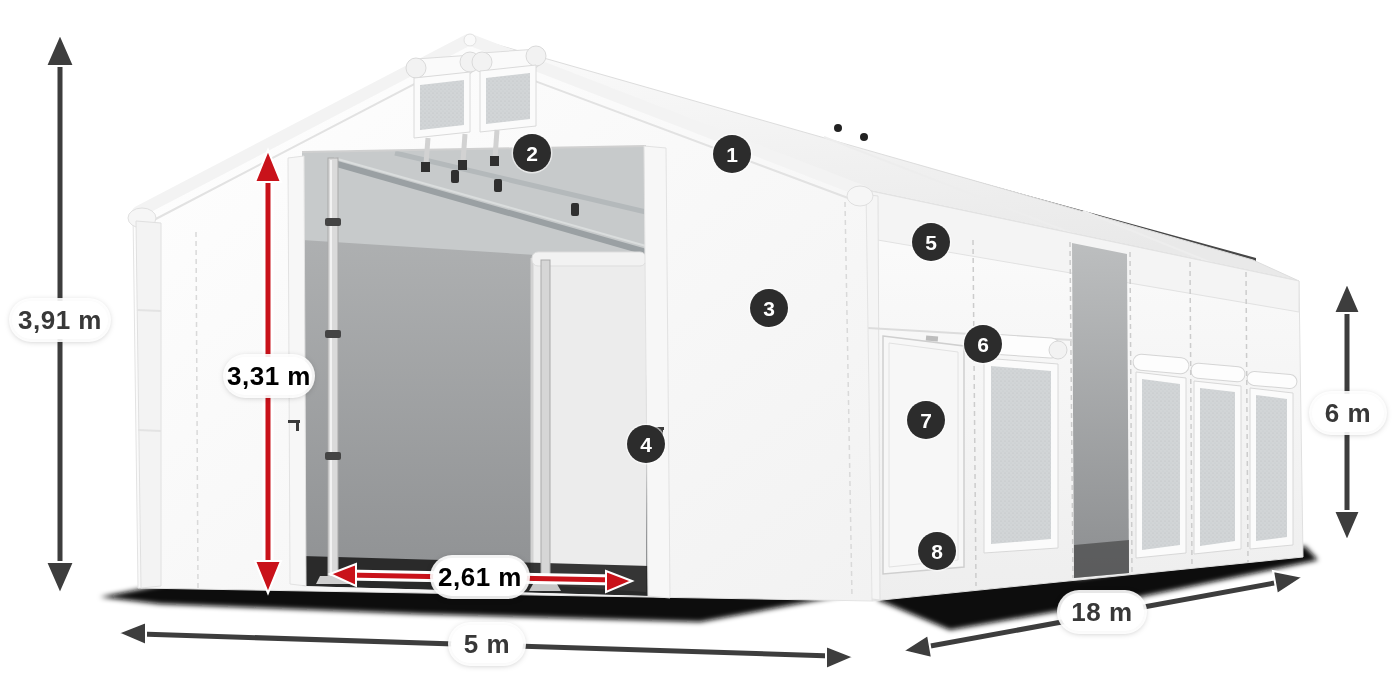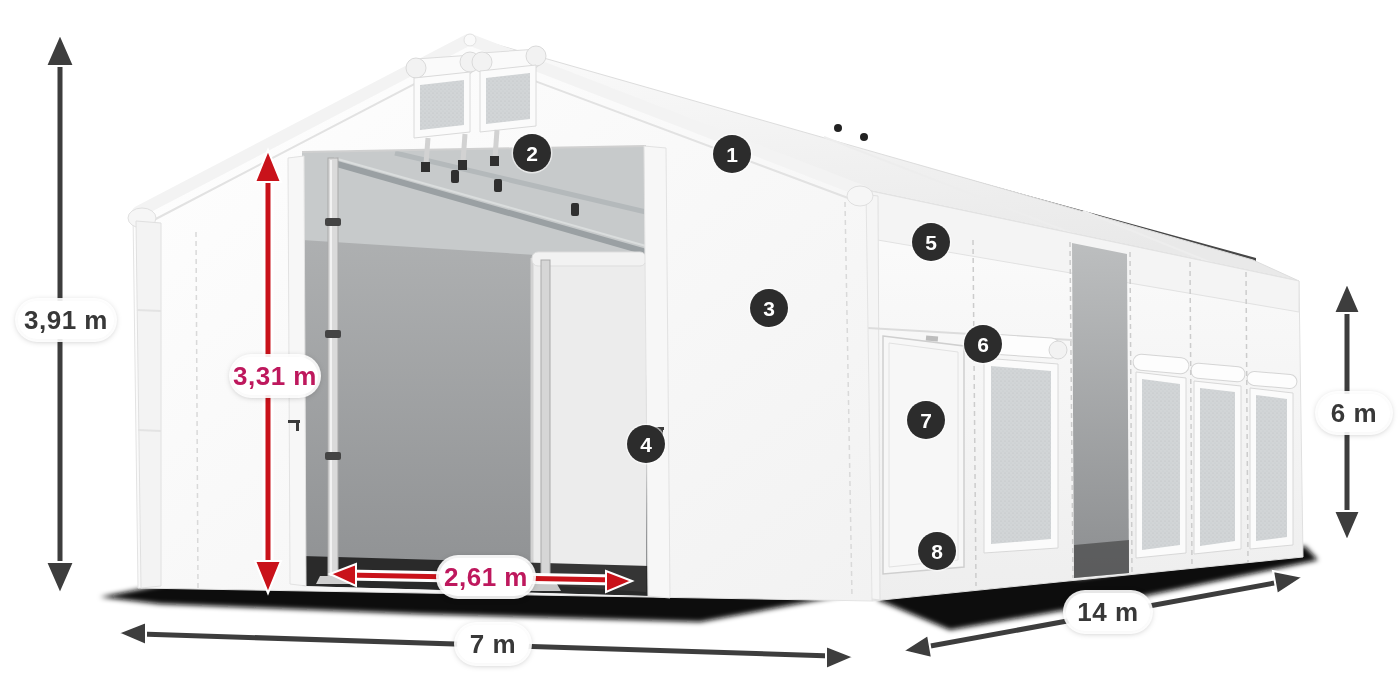--- a/index.html
+++ b/index.html
@@ -7,23 +7,22 @@
     position:relative;width:1400px;height:700px;background:#ffffff;overflow:hidden;
     font-family:"Liberation Sans","DejaVu Sans",sans-serif;
   }
   .stage svg{position:absolute;left:0;top:0;}
   .pill{
     position:absolute;height:38px;background:#ffffff;border-radius:19px;
     display:flex;align-items:center;justify-content:center;
     font-weight:bold;font-size:26px;color:#383838;letter-spacing:.5px;
     box-shadow:0 0 0 3px rgba(255,255,255,.9),0 1px 7px rgba(0,0,0,.38);
     white-space:nowrap;
-    margin-left:6px;
   }
-  .pill.red{color:#be185d;}
+  .pill.red{color:#000000;}
   .badge{
     position:absolute;width:38px;height:38px;border-radius:50%;
     background:#2c2c2c;color:#ffffff;display:flex;align-items:center;justify-content:center;
     font-weight:bold;font-size:21px;line-height:1;
     box-shadow:0 0 0 1.5px rgba(255,255,255,.55);
   }
 </style>
 </head>
 <body>
 
@@ -261,22 +260,22 @@
       <line x1="1347" y1="302" x2="1347" y2="522" stroke="#ffffff" stroke-width="11"></line>
       <line x1="1347" y1="302" x2="1347" y2="522" stroke="#3d3d3d" stroke-width="5"></line>
       <polygon points="1347,283 1334,313 1360,313" fill="#3d3d3d" stroke="#ffffff" stroke-width="2"></polygon>
       <polygon points="1347,541 1334,511 1360,511" fill="#3d3d3d" stroke="#ffffff" stroke-width="2"></polygon>
     </g>
   </svg>
 
   <div class="pill" style="left:12px;top:301px;width:96px">3,91 m</div>
   <div class="pill red" style="left:226px;top:357px;width:86px">3,31 m</div>
   <div class="pill red" style="left:433px;top:558px;width:94px">2,61 m</div>
-  <div class="pill" style="left:451px;top:625px;width:72px">7 m</div>
-  <div class="pill" style="left:1060px;top:593px;width:84px">14 m</div>
+  <div class="pill" style="left:451px;top:625px;width:72px">5 m</div>
+  <div class="pill" style="left:1060px;top:593px;width:84px">18 m</div>
   <div class="pill" style="left:1312px;top:394px;width:72px">6 m</div>
 
   <div class="badge" style="left:713px;top:135px">1</div>
   <div class="badge" style="left:513px;top:134px">2</div>
   <div class="badge" style="left:750px;top:289px">3</div>
   <div class="badge" style="left:627px;top:425px">4</div>
   <div class="badge" style="left:912px;top:223px">5</div>
   <div class="badge" style="left:964px;top:325px">6</div>
   <div class="badge" style="left:907px;top:401px">7</div>
   <div class="badge" style="left:918px;top:532px">8</div>

